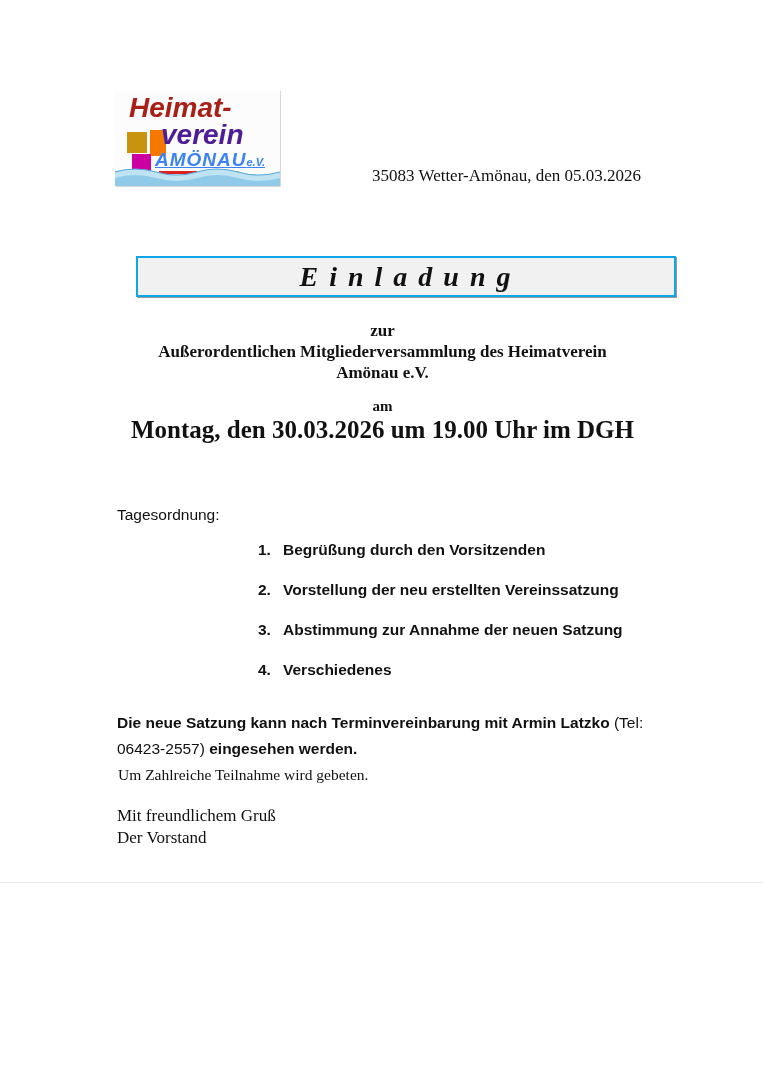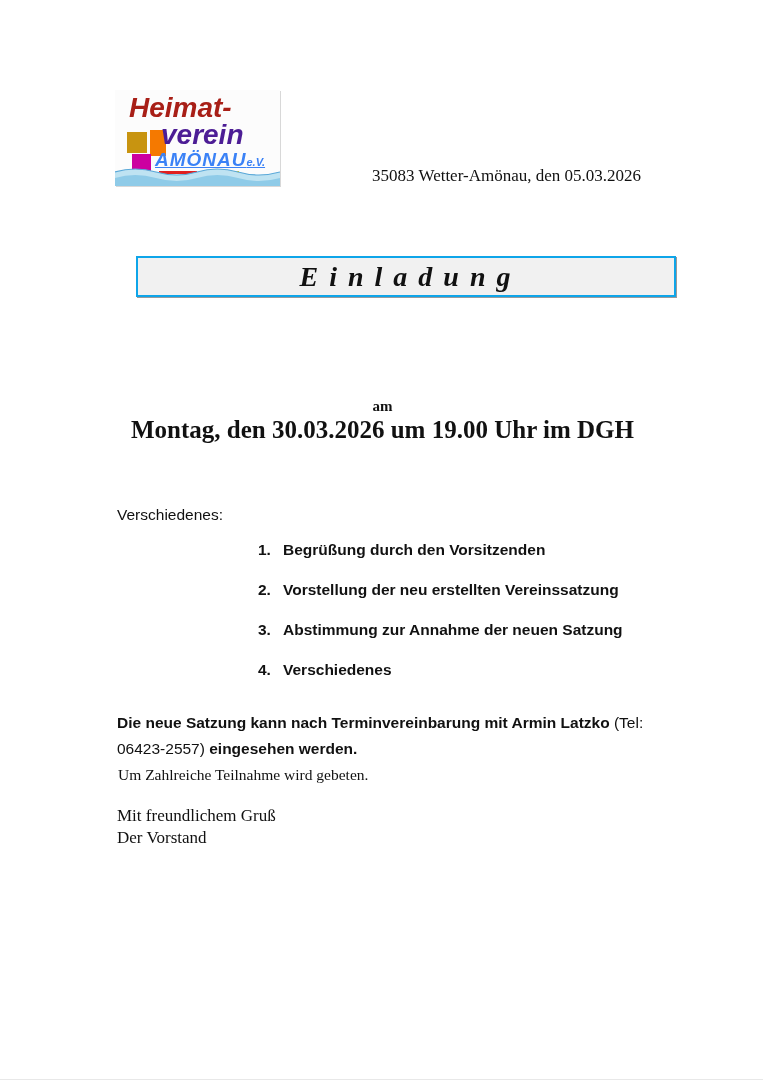--- a/index.html
+++ b/index.html
@@ -2,21 +2,21 @@
 <html><head>
 <meta charset="utf-8">
 <style>
   * { margin: 0; padding: 0; box-sizing: border-box; }
   html, body { background: #ffffff; }
   body { font-family: "Liberation Serif", serif; color: #111; }
 
   .page {
     position: relative;
     width: 763px;
-    height: 1080px;
+    height: 883px;
     background: #ffffff;
     overflow: hidden;
     border-bottom: 1px solid #e8e8e8;
     padding-left: 28px;
   }
 
   
   .logo {
     position: absolute;
     left: 115px; top: 90px;
@@ -161,27 +161,32 @@
       <path d="M0,8 Q20,2 41,8 T82,8 T123,8 T165,8" fill="none" stroke="#5aa8d8" stroke-width="1.2"></path>
     </svg>
   </div>
 
   <div class="dateline">35083 Wetter-Amönau, den 05.03.2026</div>
 
   <div class="title-box">
     <span class="title-box-label">E i n l a d u n g</span>
   </div>
 
+  <div class="intro">
+    <div>zur</div>
+    <div>Außerordentlichen Mitgliederversammlung des Heimatverein</div>
+    <div>Amönau e.V.</div>
+  </div>
 
   <div class="when">
     <div class="when-prefix">am</div>
     <div class="when-big">Montag, den 30.03.2026 um 19.00 Uhr im DGH</div>
   </div>
 
-  <div class="agenda-heading">Verschiedenes:</div>
+  <div class="agenda-heading">Tagesordnung:</div>
   <div class="agenda-list">
     <div class="agenda-item">
       <span class="agenda-num">1.</span>
       <span>Begrüßung durch den Vorsitzenden</span>
     </div>
     <div class="agenda-item">
       <span class="agenda-num">2.</span>
       <span>Vorstellung der neu erstellten Vereinssatzung</span>
     </div>
     <div class="agenda-item">

